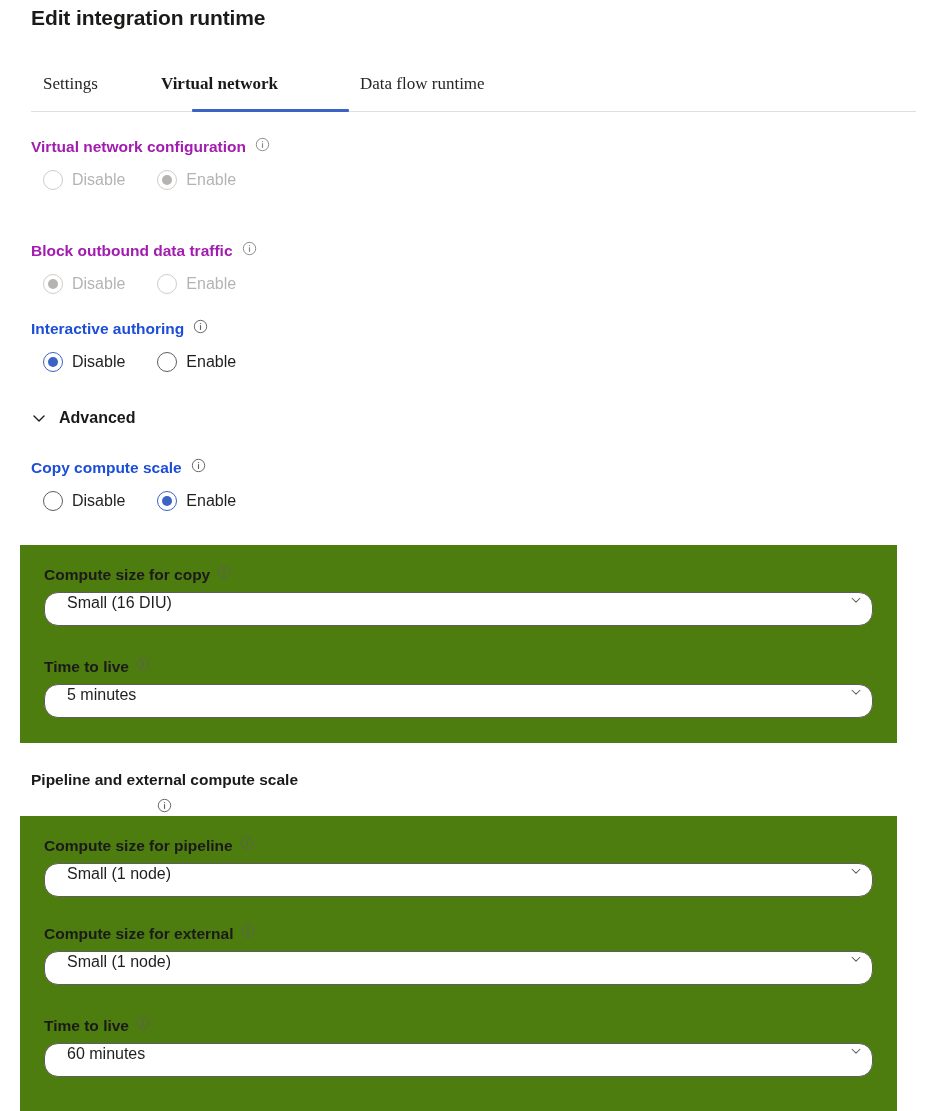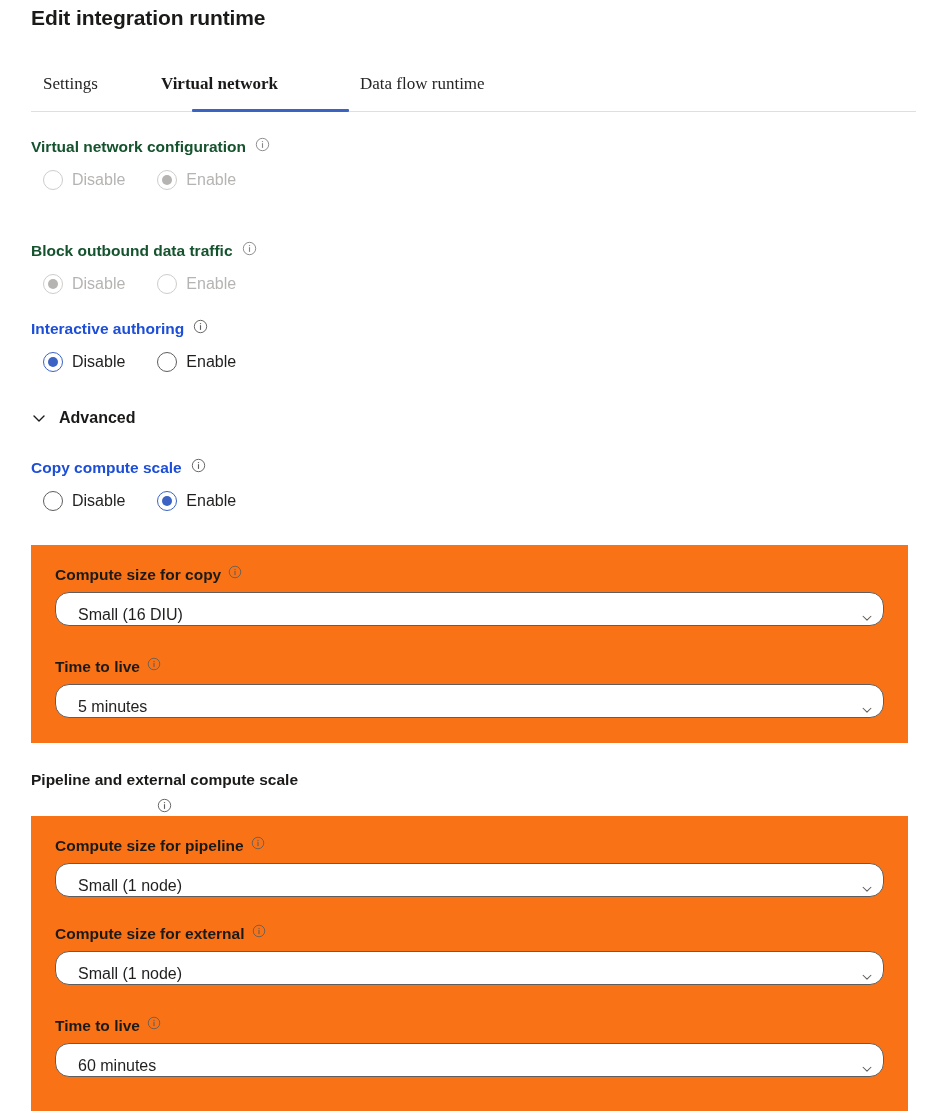--- a/index.html
+++ b/index.html
@@ -77,21 +77,21 @@
   .group-label {
     font-size: 15.5px;
     font-weight: bold;
     color: #1d4ed8;
     display: flex;
     align-items: center;
     gap: 9px;
     line-height: 20px;
     white-space: nowrap;
   }
-  .group-label.disabled { color: #14532d; }
+  .group-label.disabled { color: #a21caf; }
 
   
   .info-icon {
     display: inline-block;
     width: 15px;
     height: 15px;
     flex: none;
     position: relative;
     top: -3px;
   }
@@ -162,44 +162,44 @@
   .advanced-label {
     font-size: 16px;
     font-weight: bold;
     color: #1b1a19;
     line-height: 20px;
   }
 
   
   .panel {
     position: absolute;
-    left: 31px;
+    left: 20px;
     width: 877px;
-    background: #f97316;
+    background: #4d7c0f;
   }
   .field { position: absolute; left: 24px; }
   .field-label {
     font-size: 15.5px;
     font-weight: bold;
     color: #1b1a19;
     display: flex;
     align-items: center;
     gap: 7px;
     line-height: 20px;
     white-space: nowrap;
     margin-bottom: 7px;
   }
   .dropdown {
     width: 829px;
     height: 34px;
     border: 1px solid #605e5c;
     background: #ffffff;
     border-radius: 14px;
     display: flex;
-    align-items: flex-end;
+    align-items: flex-start;
     padding: 0 9px 0 22px;
     cursor: pointer;
   }
   .dropdown-value {
     flex: 1;
     font-size: 16px;
     color: #201f1e;
     line-height: 20px;
     white-space: nowrap;
     overflow: hidden;

